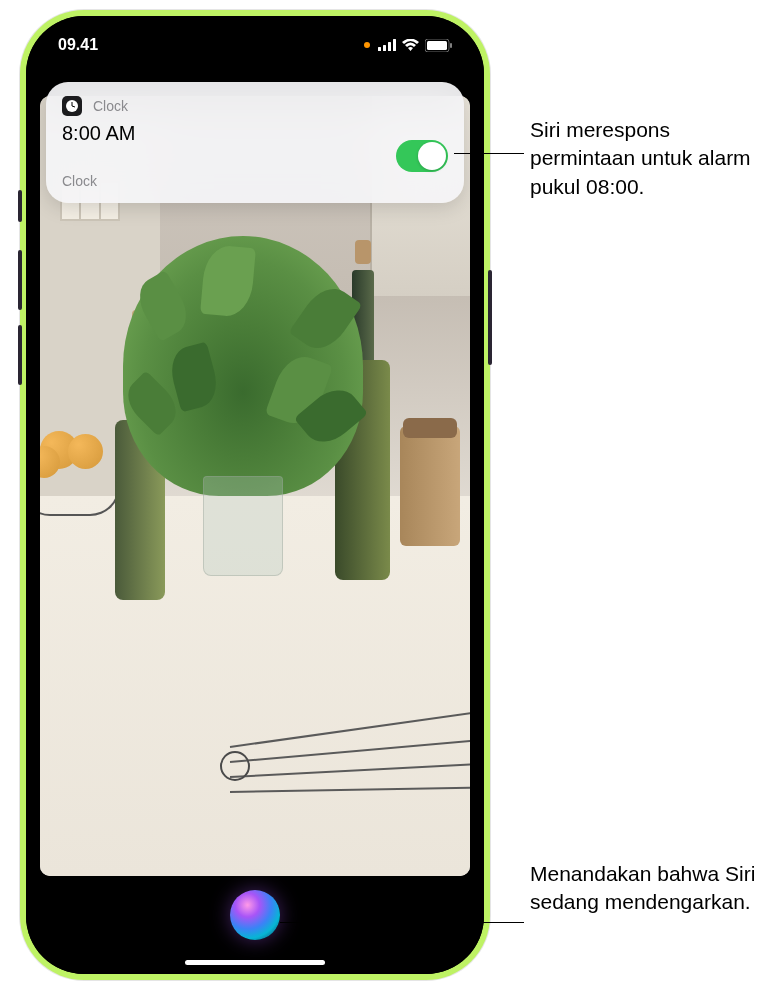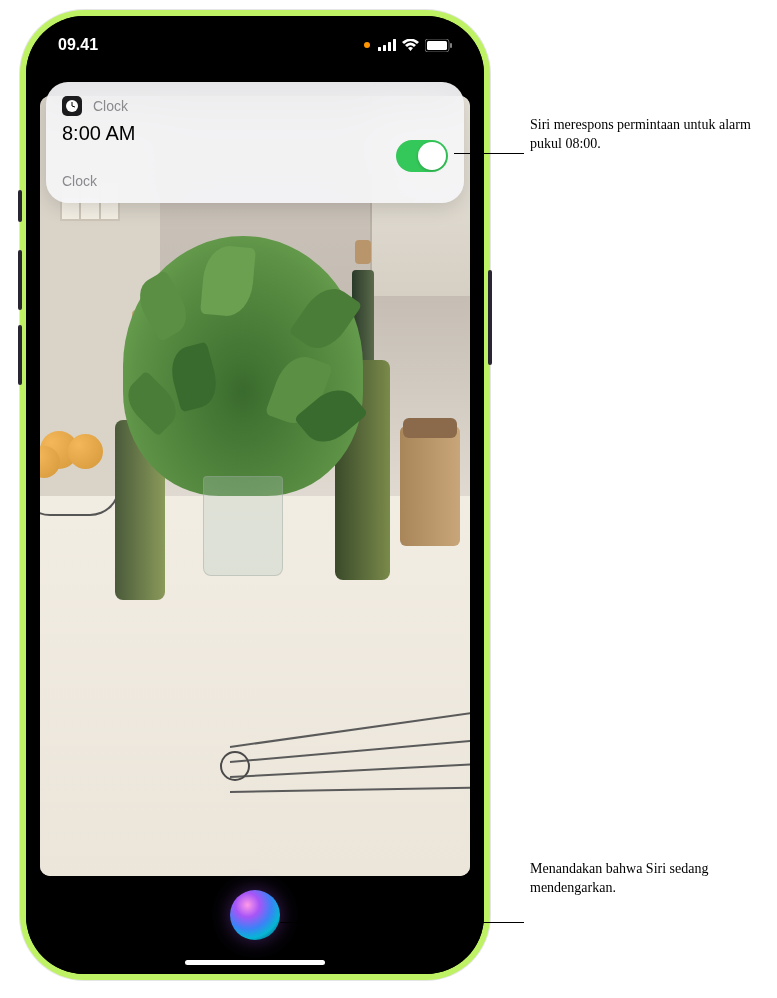--- a/index.html
+++ b/index.html
@@ -400,25 +400,24 @@
       transform: translateX(-50%);
       width: 140px;
       height: 5px;
       background: #fff;
       border-radius: 3px;
       z-index: 30;
     }
     
     .callout {
       position: absolute;
-      font-size: 14px;
+      font-size: 21px;
       line-height: 1.35;
       color: #000;
       max-width: 260px;
-      font-family: Liberation Serif, serif;
     }
     
     .callout-1 {
       top: 116px;
       left: 530px;
     }
     
     .callout-2 {
       top: 860px;
       left: 530px;

